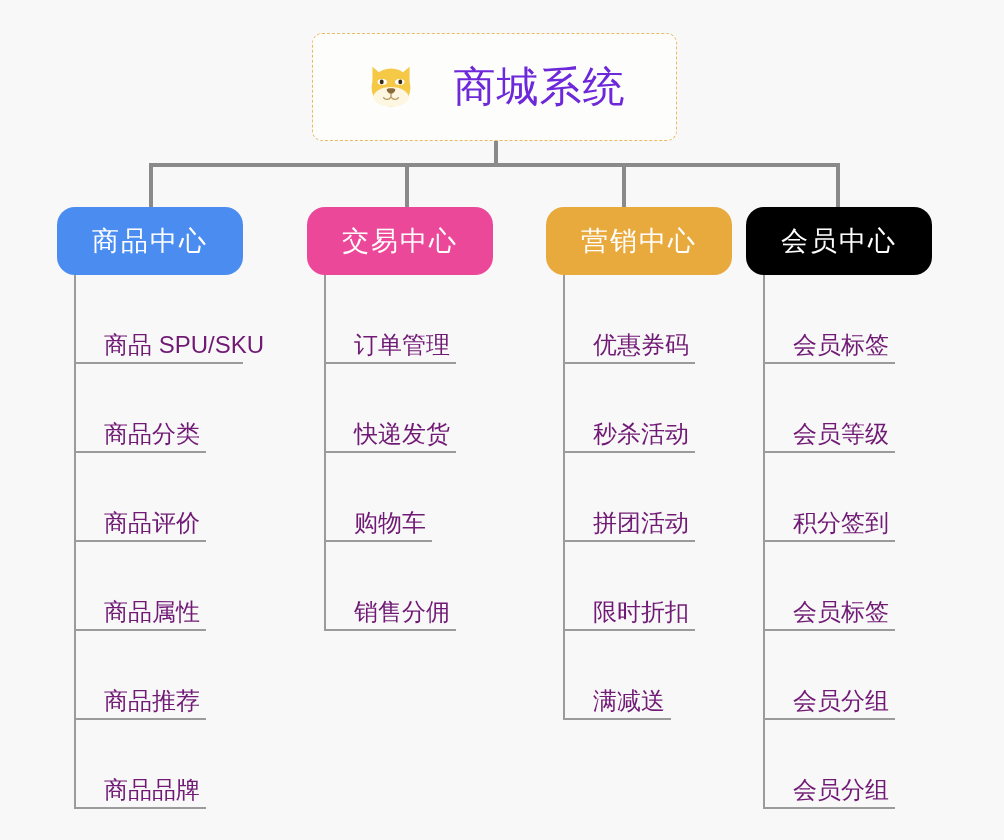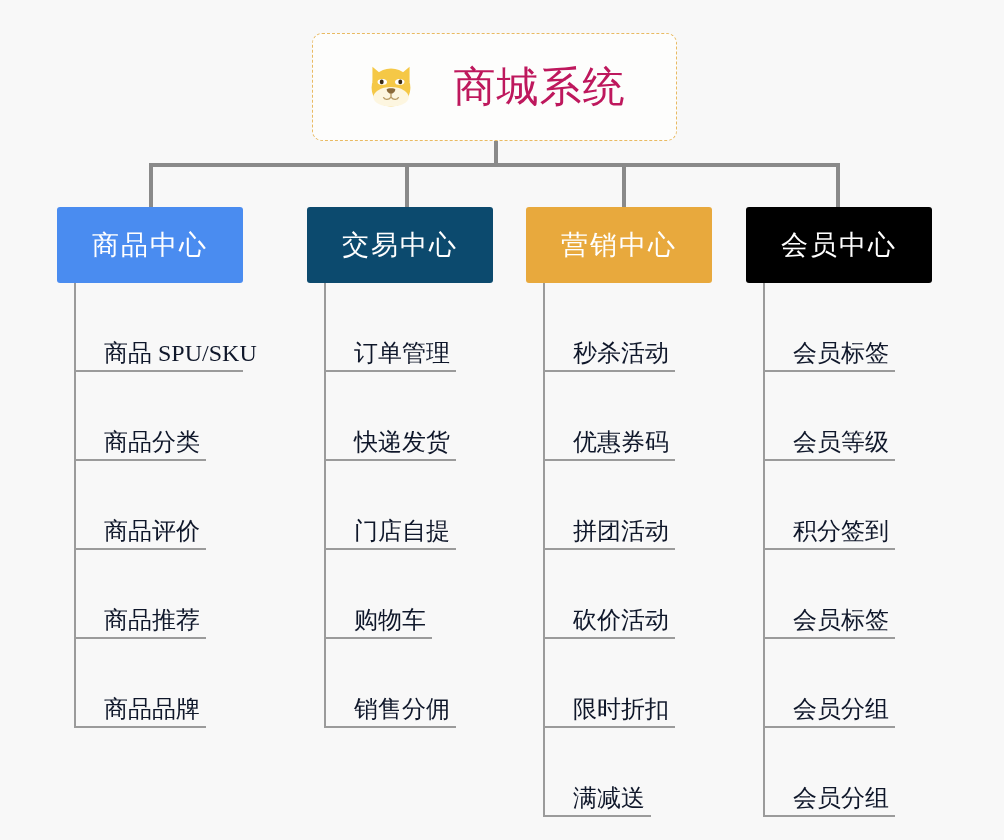--- a/index.html
+++ b/index.html
@@ -72,22 +72,22 @@
     width: 4px;
     height: 44px;
   }
 
   
   .branch {
     position: absolute;
     top: 207px;
   }
   .branch-header {
-    height: 76px;
-    border-radius: 3px;
+    height: 68px;
+    border-radius: 18px;
     display: flex;
     align-items: center;
     justify-content: center;
     color: #ffffff;
     font-size: 27px;
     letter-spacing: 2px;
     box-sizing: border-box;
   }
 
   
@@ -114,23 +114,22 @@
   .leaf-inner {
     display: inline-flex;
     align-items: flex-end;
     border-bottom: 2px solid #9b9b9b;
     padding: 0 6px 4px 30px;
     min-width: 60px;
   }
   .leaf-label {
     font-size: 24px;
     line-height: 1.1;
-    color: #0f172a;
+    color: #701a75;
     white-space: nowrap;
-    font-family: Liberation Serif, serif;
   }
 </style>
 </head>
 <body style="background: rgb(248, 248, 248);">
 
 <div id="mindmap">
 
   <div class="root-node" style="border-color: rgb(233, 186, 98);">
     <div class="root-emoji">
       <svg viewBox="0 0 64 64" width="54" height="54" aria-hidden="true">
@@ -141,21 +140,21 @@
         <path d="M16 26 C16 23 21 22 25 23 C28 24 28 28 25 29 C21 30 16 29 16 26 Z" fill="#ffffff"></path>
         <path d="M48 26 C48 23 43 22 39 23 C36 24 36 28 39 29 C43 30 48 29 48 26 Z" fill="#ffffff"></path>
         <ellipse cx="21" cy="26" rx="2.3" ry="2.8" fill="#3b2b14"></ellipse>
         <ellipse cx="43" cy="26" rx="2.3" ry="2.8" fill="#3b2b14"></ellipse>
         <path d="M27 35 C27 33 37 33 37 35 C37 38 34 40 32 40 C30 40 27 38 27 35 Z" fill="#8a6a3a"></path>
         <path d="M32 40 L32 44" stroke="#b89a62" stroke-width="1.6" fill="none"></path>
         <path d="M32 44 C29 48 24 47 23 44" stroke="#b89a62" stroke-width="1.6" fill="none"></path>
         <path d="M32 44 C35 48 40 47 41 44" stroke="#b89a62" stroke-width="1.6" fill="none"></path>
       </svg>
     </div>
-    <div class="root-title" style="color: #be185d; margin-left: 22px;">商城系统</div>
+    <div class="root-title" style="color: #6d28d9; margin-left: 22px;">商城系统</div>
   </div>
 
   <div class="conn conn-v-root" style="background: rgb(138, 138, 138);"></div>
   <div class="conn conn-h-bus" style="background: rgb(138, 138, 138);"></div>
   <div class="conn conn-drop" style="left: 149px; background: rgb(138, 138, 138);"></div>
   <div class="conn conn-drop" style="left: 405px; background: rgb(138, 138, 138);"></div>
   <div class="conn conn-drop" style="left: 622px; background: rgb(138, 138, 138);"></div>
   <div class="conn conn-drop" style="left: 836px; background: rgb(138, 138, 138);"></div>
 
   <div class="branch" style="left:57px;width:186px;">
@@ -174,89 +173,84 @@
             <span class="leaf-label">商品分类</span>
           </span>
         </div>
       <div class="leaf">
           <span class="leaf-inner">
             <span class="leaf-label">商品评价</span>
           </span>
         </div>
       <div class="leaf">
           <span class="leaf-inner">
+            <span class="leaf-label">商品属性</span>
+          </span>
+        </div>
+      <div class="leaf">
+          <span class="leaf-inner">
             <span class="leaf-label">商品推荐</span>
           </span>
         </div>
       <div class="leaf">
           <span class="leaf-inner">
             <span class="leaf-label">商品品牌</span>
           </span>
         </div>
     </div>
   </div>
 
   <div class="branch" style="left:307px;width:186px;">
-    <div class="branch-header" style="background: #0c4a6e;">
+    <div class="branch-header" style="background: #ec4899;">
       <span>交易中心</span>
     </div>
     <div class="branch-body">
       <div class="spine"></div>
       <div class="leaf">
           <span class="leaf-inner">
             <span class="leaf-label">订单管理</span>
           </span>
         </div>
       <div class="leaf">
           <span class="leaf-inner">
             <span class="leaf-label">快递发货</span>
           </span>
         </div>
       <div class="leaf">
           <span class="leaf-inner">
-            <span class="leaf-label">门店自提</span>
-          </span>
-        </div>
-      <div class="leaf">
-          <span class="leaf-inner">
             <span class="leaf-label">购物车</span>
           </span>
         </div>
       <div class="leaf">
           <span class="leaf-inner">
             <span class="leaf-label">销售分佣</span>
           </span>
         </div>
     </div>
   </div>
 
-  <div class="branch" style="left:526px;width:186px;text-align:right;">
+  <div class="branch" style="left:546px;width:186px;text-align:right;">
     <div class="branch-header" style="background: rgb(232, 169, 61);">
       <span>营销中心</span>
     </div>
     <div class="branch-body">
       <div class="spine"></div>
       <div class="leaf">
           <span class="leaf-inner">
+            <span class="leaf-label">优惠券码</span>
+          </span>
+        </div>
+      <div class="leaf">
+          <span class="leaf-inner">
             <span class="leaf-label">秒杀活动</span>
           </span>
         </div>
       <div class="leaf">
           <span class="leaf-inner">
-            <span class="leaf-label">优惠券码</span>
-          </span>
-        </div>
-      <div class="leaf">
-          <span class="leaf-inner">
             <span class="leaf-label">拼团活动</span>
-          </span>
-        </div>
-      <div class="leaf">
-          <span class="leaf-inner">
-            <span class="leaf-label">砍价活动</span>
           </span>
         </div>
       <div class="leaf">
           <span class="leaf-inner">
             <span class="leaf-label">限时折扣</span>
           </span>
         </div>
       <div class="leaf">
           <span class="leaf-inner">
             <span class="leaf-label">满减送</span>

